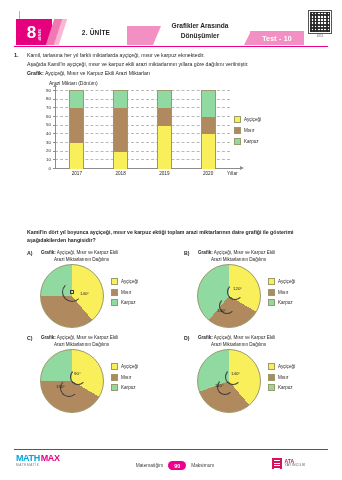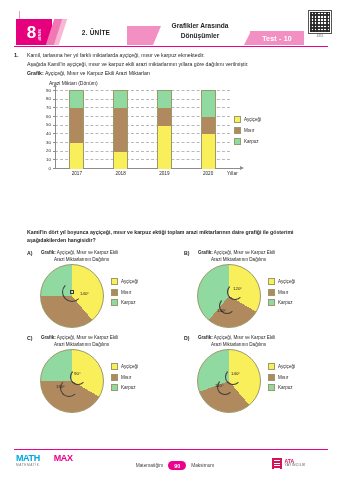--- a/index.html
+++ b/index.html
@@ -380,21 +380,21 @@
       <div class="leg-row">
         <span class="leg-sw ka"></span>
         <span class="leg-tx">Karpuz</span>
       </div>
     </div>
   </div>
 
   <div class="footer">
     <div class="f-rule"></div>
     <div class="logo">
-      <div style="display:flex; align-items:center; gap:14px;">
+      <div style="display:flex; align-items:center; gap:1px;">
         <span class="logo-m">MATH</span>
         <span class="logo-x">MAX</span>
       </div>
       <div class="logo-sub">MATEMATİK</div>
     </div>
     <div class="f-center">
       <span class="f-txt">Matematiğim</span>
       <span class="f-pill">90</span>
       <span class="f-txt">Maksimum</span>
     </div>

